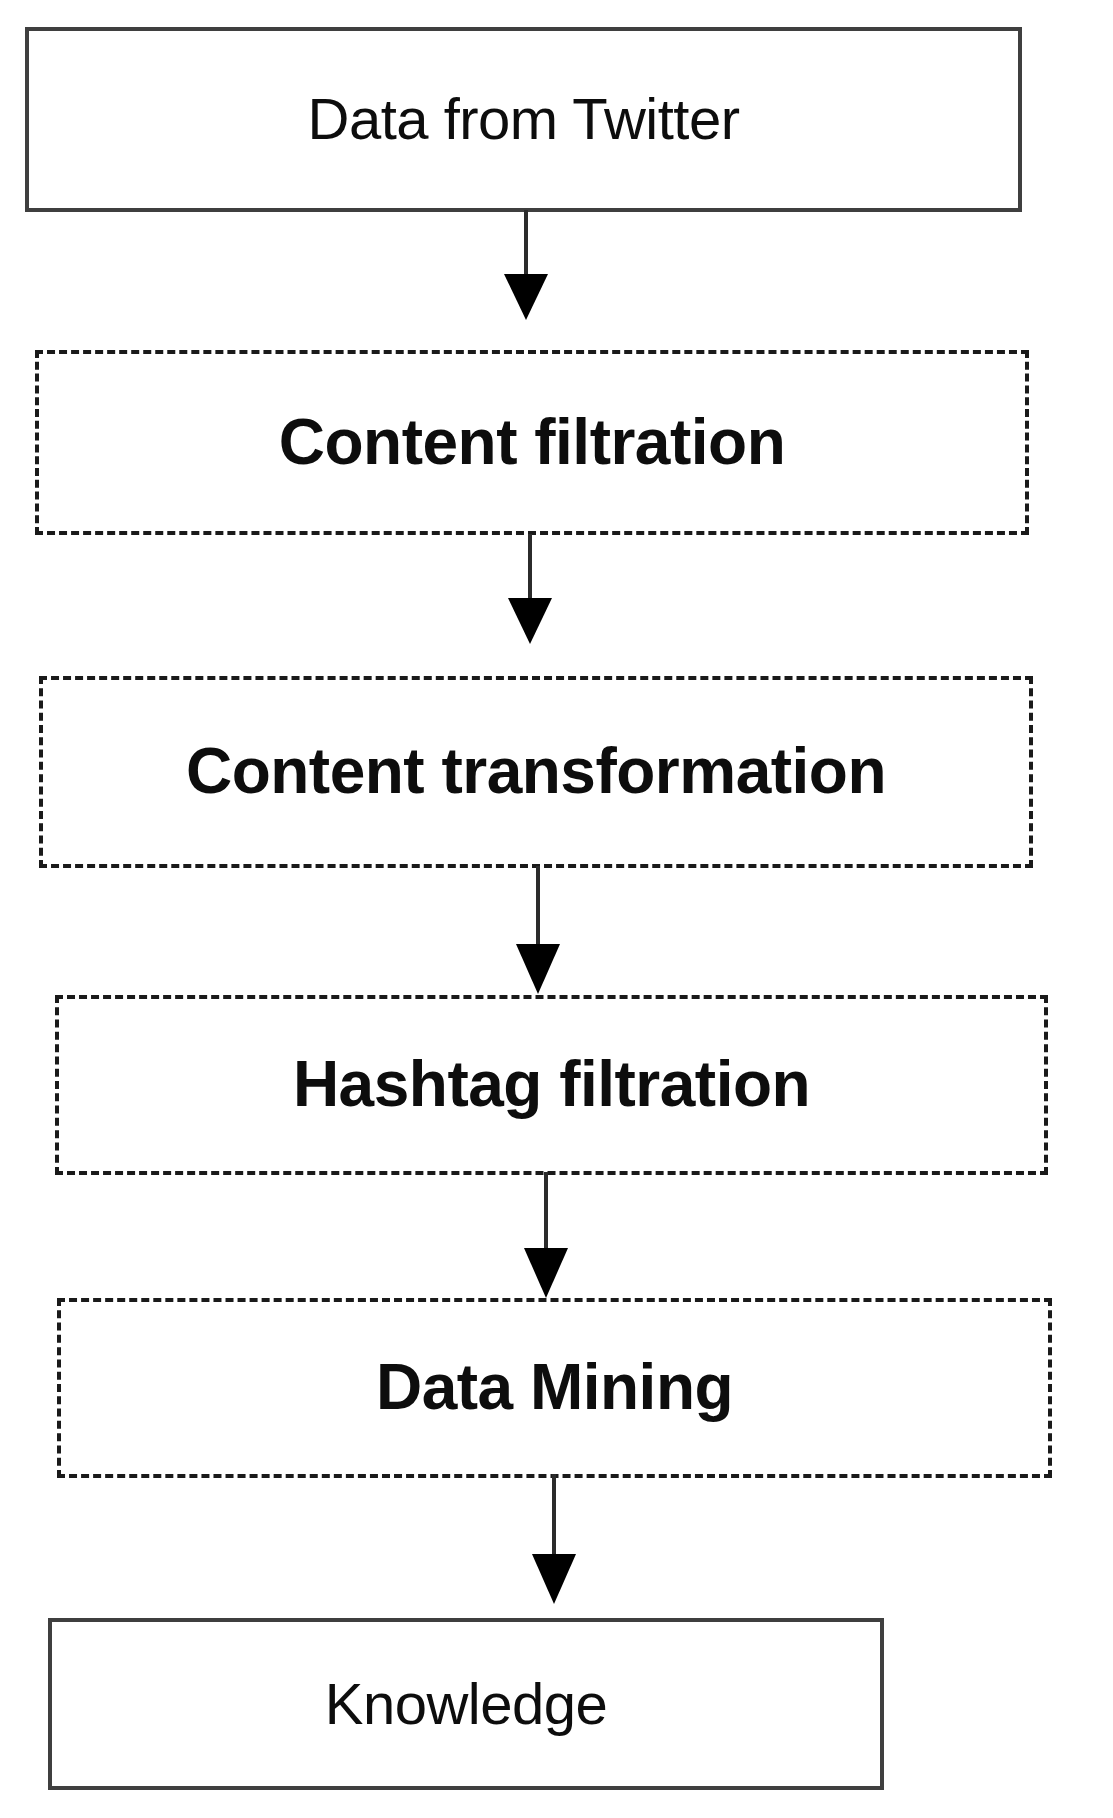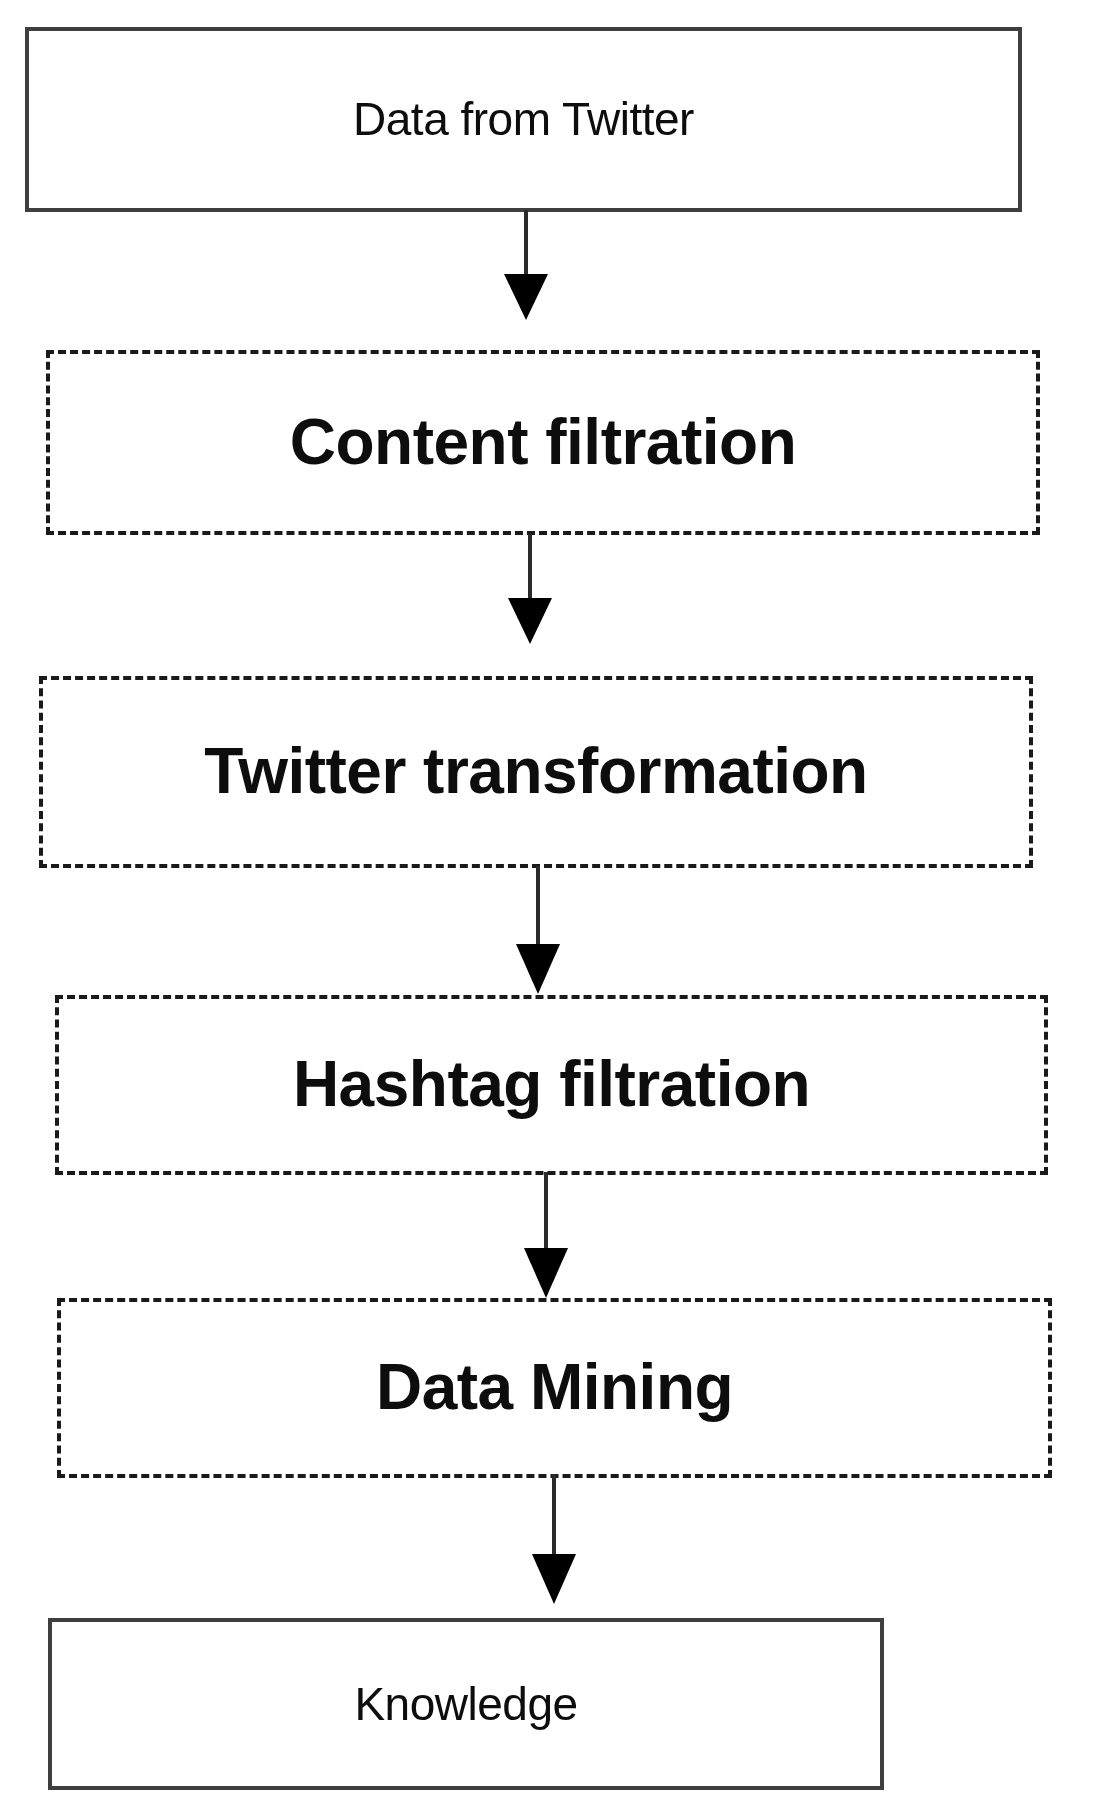--- a/index.html
+++ b/index.html
@@ -32,21 +32,21 @@
   .node.dashed {
     border: 4px dashed #1a1a1a;
   }
   .node-label {
     display: block;
     padding: 0 10px;
     white-space: nowrap;
   }
   .node.solid .node-label {
     font-weight: 400;
-    font-size: 46px;
+    font-size: 58px;
     letter-spacing: -0.5px;
   }
   .node.dashed .node-label {
     font-weight: 700;
     font-size: 64px;
     letter-spacing: -0.5px;
   }
   .connector {
     position: absolute;
     overflow: visible;
@@ -65,31 +65,31 @@
 
   <div class="node solid" style="left:25px; top:27px; width:997px; height:185px;">
     <span class="node-label">Data from Twitter</span>
   </div>
 
   <svg class="connector" style="left:496px; top:210px;" width="60" height="112" viewBox="0 0 60 112">
     <line x1="30" y1="0" x2="30" y2="72" stroke-width="4"></line>
     <polygon points="8,64 52,64 30,110"></polygon>
   </svg>
 
-  <div class="node dashed" style="left:46px; top:350px; width:994px; height:185px;">
+  <div class="node dashed" style="left:35px; top:350px; width:994px; height:185px;">
     <span class="node-label">Content filtration</span>
   </div>
 
   <svg class="connector" style="left:500px; top:534px;" width="60" height="112" viewBox="0 0 60 112">
     <line x1="30" y1="0" x2="30" y2="72" stroke-width="4"></line>
     <polygon points="8,64 52,64 30,110"></polygon>
   </svg>
 
   <div class="node dashed" style="left:39px; top:676px; width:994px; height:192px;">
-    <span class="node-label">Twitter transformation</span>
+    <span class="node-label">Content transformation</span>
   </div>
 
   <svg class="connector" style="left:508px; top:866px;" width="60" height="130" viewBox="0 0 60 130">
     <line x1="30" y1="0" x2="30" y2="86" stroke-width="4"></line>
     <polygon points="8,78 52,78 30,128"></polygon>
   </svg>
 
   <div class="node dashed" style="left:55px; top:995px; width:993px; height:180px;">
     <span class="node-label">Hashtag filtration</span>
   </div>

